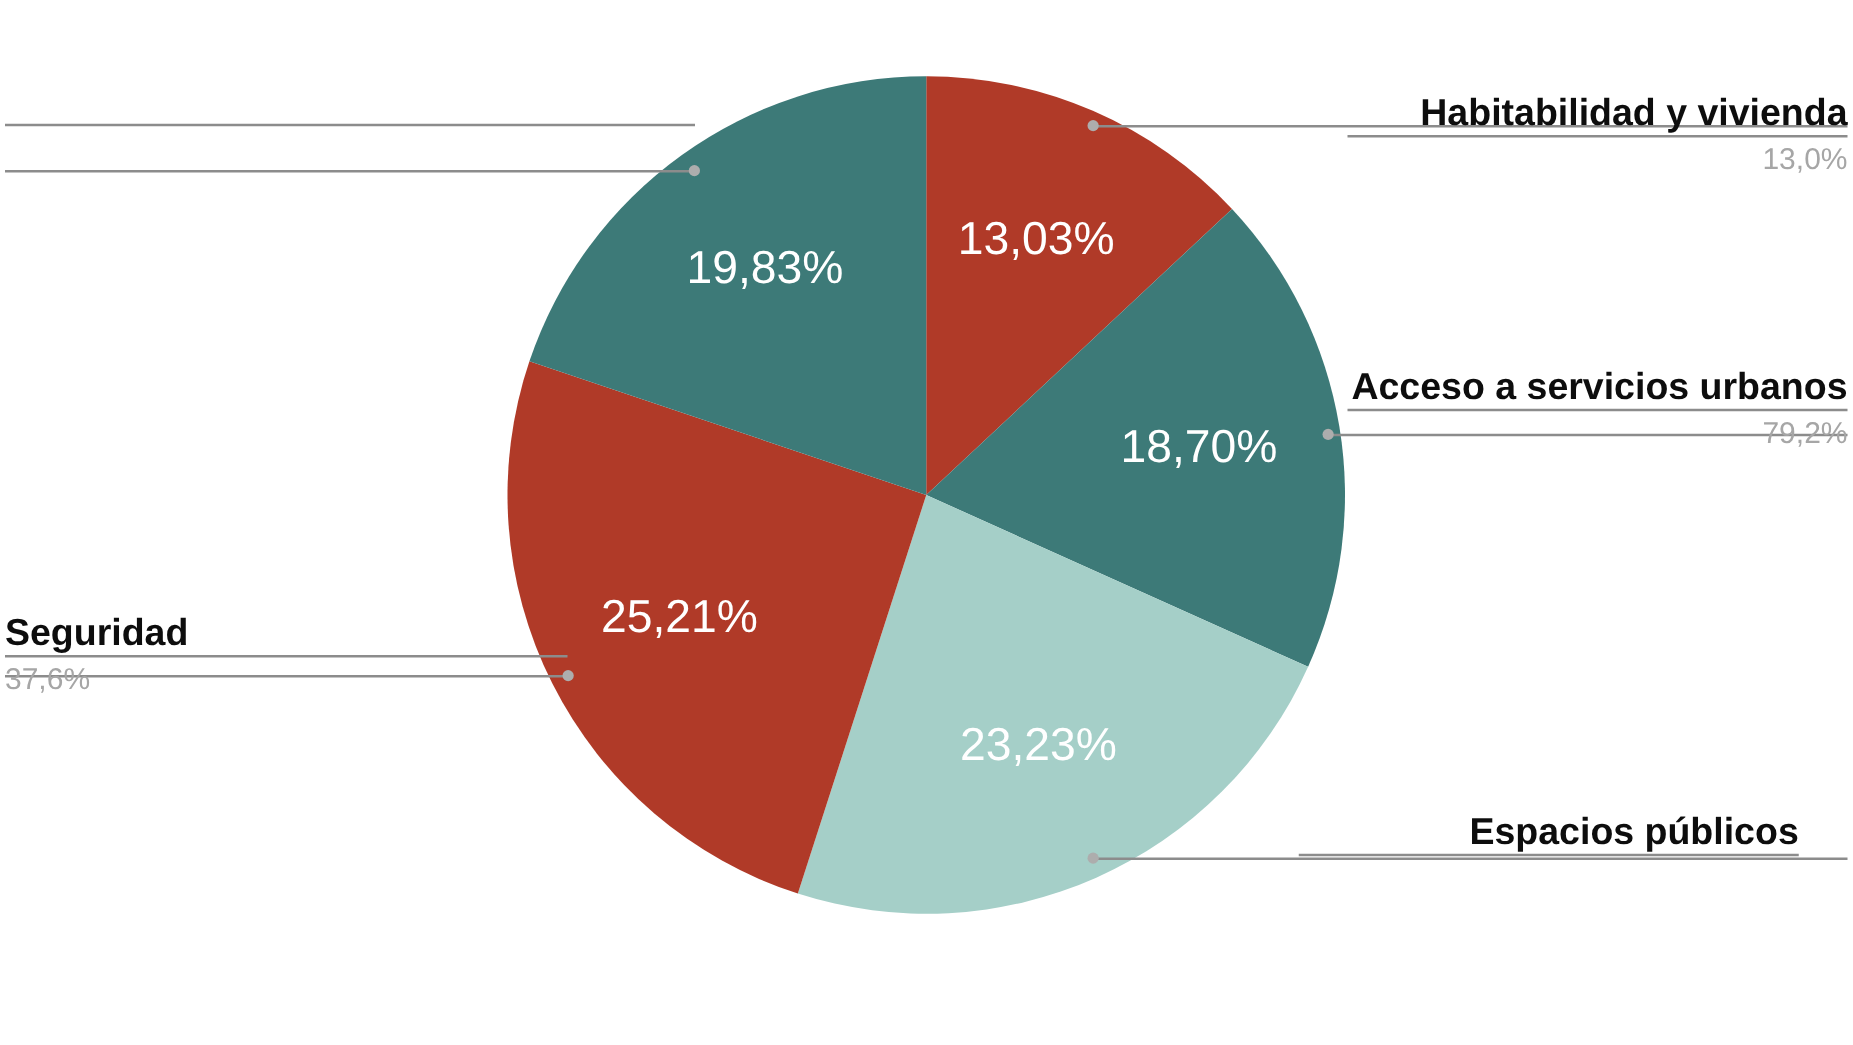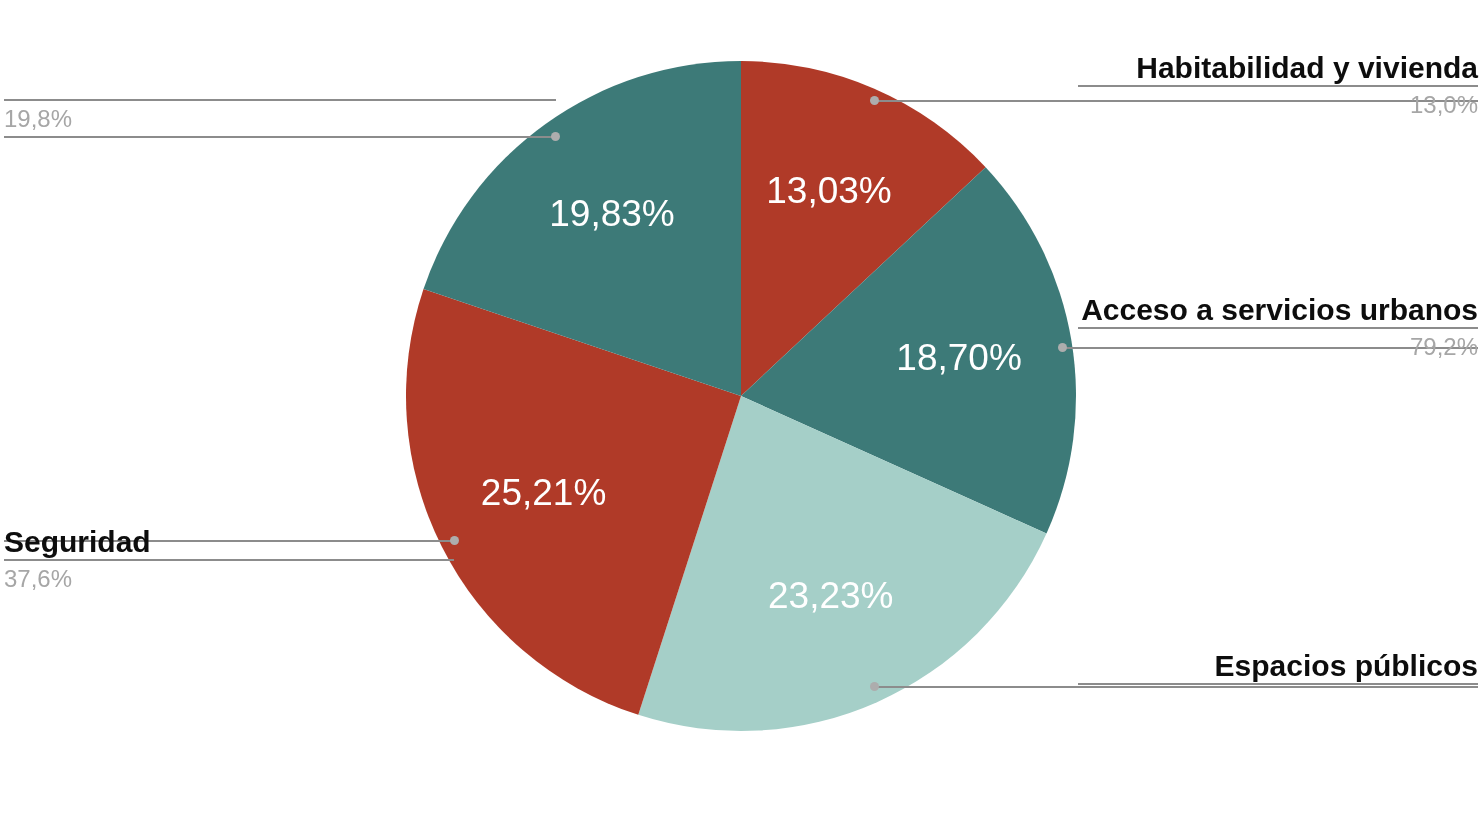--- a/index.html
+++ b/index.html
@@ -79,49 +79,48 @@
         <text x="829.0006029902818" y="193.16730077882704" class="slice-label">13,03%</text>
         <text x="959.1109025178592" y="359.7668079953628" class="slice-label">18,70%</text>
         <text x="830.7813849703757" y="598.0507681569195" class="slice-label">23,23%</text>
         <text x="543.5901536331837" y="495.5718964237903" class="slice-label">25,21%</text>
         <text x="611.9978414832476" y="216.43482214522018" class="slice-label">19,83%</text>
       </g>
   </svg>
 
   <div class="leader" style="left:874px;top:100px;width:604px;"></div>
   <div class="leader-dot" style="left:870px;top:96px;"></div>
-  <div class="callout right" style="left:1078px;top:51px;width:400px;">
+  <div class="callout right" style="left:1078px;top:74px;width:400px;">
     <div class="cat">Habitabilidad y vivienda</div>
     <div class="rule"></div>
     <div class="val">13,0%</div>
   </div>
 
   <div class="leader" style="left:1062px;top:347px;width:416px;"></div>
   <div class="leader-dot" style="left:1058px;top:343px;"></div>
   <div class="callout right" style="left:1078px;top:293px;width:400px;">
     <div class="cat">Acceso a servicios urbanos</div>
     <div class="rule"></div>
     <div class="val">79,2%</div>
   </div>
 
   <div class="leader" style="left:874px;top:686px;width:604px;"></div>
   <div class="leader-dot" style="left:870px;top:682px;"></div>
-  <div class="callout right" style="left:1078px;top:649px;width:400px;">
+  <div class="callout right" style="left:1039px;top:649px;width:400px;">
     <div class="cat">Espacios públicos</div>
     <div class="rule"></div>
   </div>
 
   <div class="leader" style="left:4px;top:540px;width:450px;"></div>
   <div class="leader-dot" style="left:450px;top:536px;"></div>
-  <div class="callout left" style="left:4px;top:525px;width:450px;">
+  <div class="callout left" style="left:4px;top:490px;width:450px;">
     <div class="cat">Seguridad</div>
     <div class="rule"></div>
     <div class="val">37,6%</div>
   </div>
 
   <div class="leader" style="left:4px;top:136px;width:552px;"></div>
   <div class="leader-dot" style="left:551px;top:132px;"></div>
   <div class="callout left" style="left:4px;top:99px;width:552px;">
     <div class="rule"></div>
-    <div class="val">19,8%</div>
   </div>
 
 </div>
 
 </body></html>

